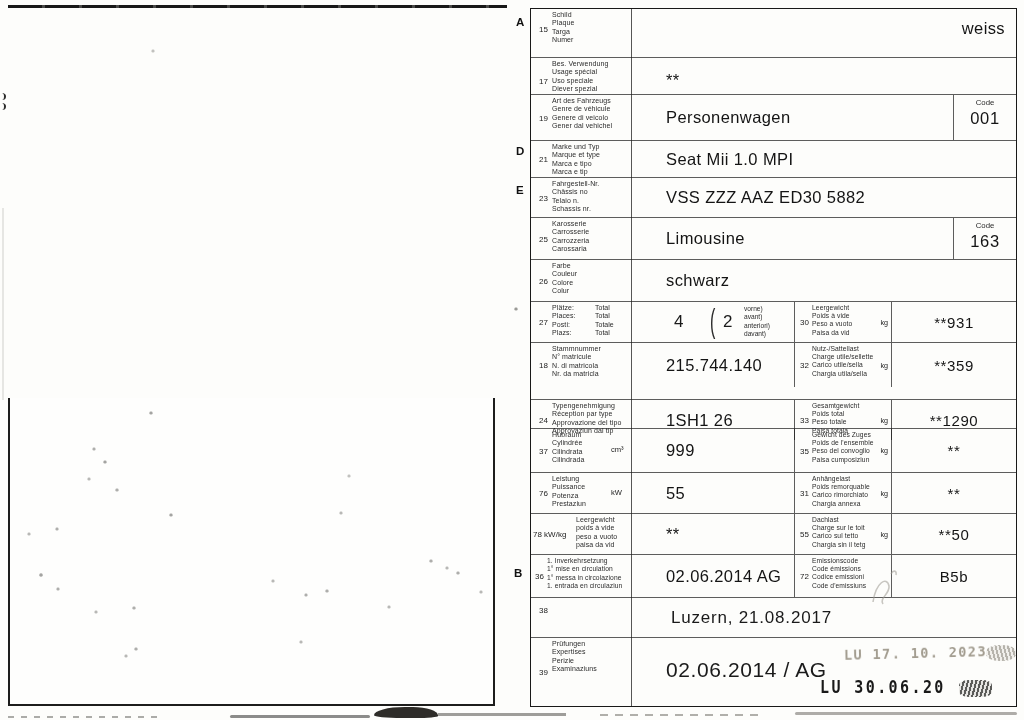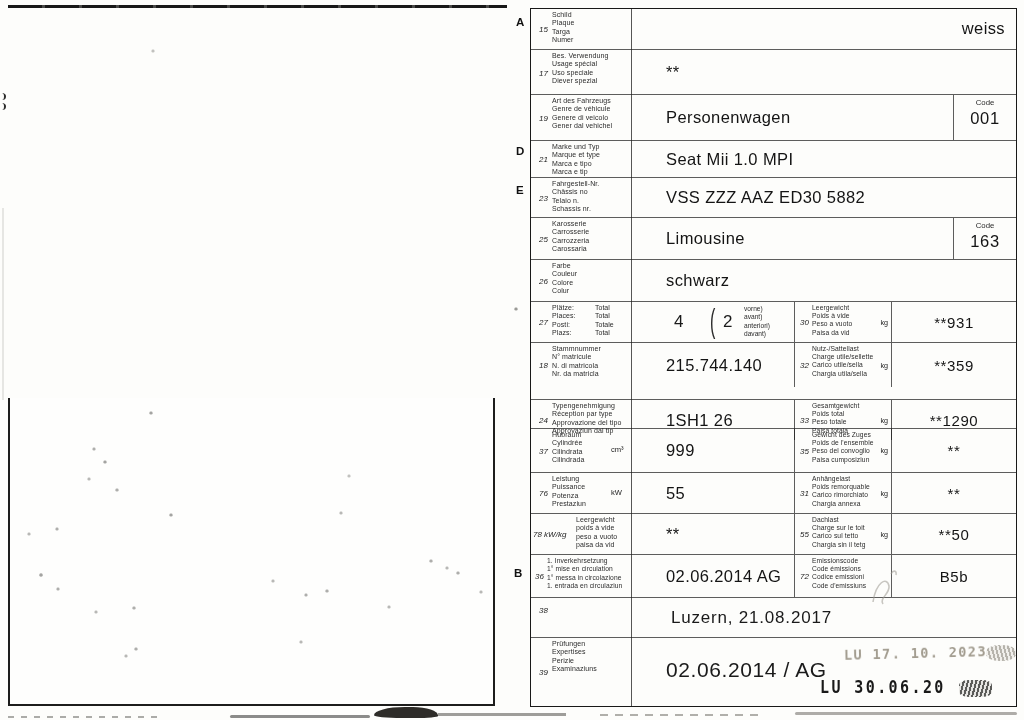--- a/index.html
+++ b/index.html
@@ -45,21 +45,21 @@
   .bline5{position:absolute;left:795px;top:712px;width:222px;height:2.6px;background:rgba(95,92,85,.5);border-radius:2px;}
 
   
   .card{position:absolute;left:530px;top:8px;width:485px;height:697px;
         border:1.8px solid #191918;background:#fdfdfb;box-sizing:content-box;}
   .letter{position:absolute;font-weight:bold;font-size:11.5px;color:#111;}
   .sepmain{position:absolute;left:100px;top:0;height:697px;width:0;border-left:1.3px solid rgba(30,30,30,.75);}
   .row{position:absolute;left:0;width:100%;box-sizing:border-box;border-top:1.3px solid rgba(30,30,30,.72);}
   .row.nt{border-top:none;}
   .num{position:absolute;left:2px;width:15px;text-align:right;top:50%;transform:translateY(-50%);
-       font-size:8px;color:#222;font-style:italic;}
+       font-size:8px;color:#222;}
   .num.wide{width:auto;left:2px;text-align:left;white-space:nowrap;}
   .lbls{position:absolute;left:21px;top:2px;font-size:7px;line-height:8.4px;color:#2b2b2b;
         letter-spacing:.1px;white-space:nowrap;}
   .lbls.tight{left:16px;font-size:6.7px;}
   .lbls.shift{left:45px;}
   .lbls span{display:block;}
   .totals{position:absolute;left:64px;top:2px;font-size:7px;line-height:8.4px;color:#2b2b2b;}
   .totals span{display:block;}
   .lblunit{position:absolute;left:80px;top:38%;font-size:7.6px;color:#222;}
   .val{position:absolute;left:135px;top:0;height:100%;display:flex;align-items:center;
@@ -123,21 +123,21 @@
       <span class="num">15</span>
       <div class="lbls">
         <span>Schild</span>
           <span>Plaque</span>
           <span>Targa</span>
           <span>Numer</span>
       </div>
       <div class="val vright">weiss</div>
     </div>
 
-    <div class="row" style="top:40px;height:46px">
+    <div class="row" style="top:48px;height:46px">
       <span class="num">17</span>
       <div class="lbls">
         <span>Bes. Verwendung</span>
           <span>Usage spécial</span>
           <span>Uso speciale</span>
           <span>Diever spezial</span>
       </div>
       <div class="val">**</div>
     </div>
 

